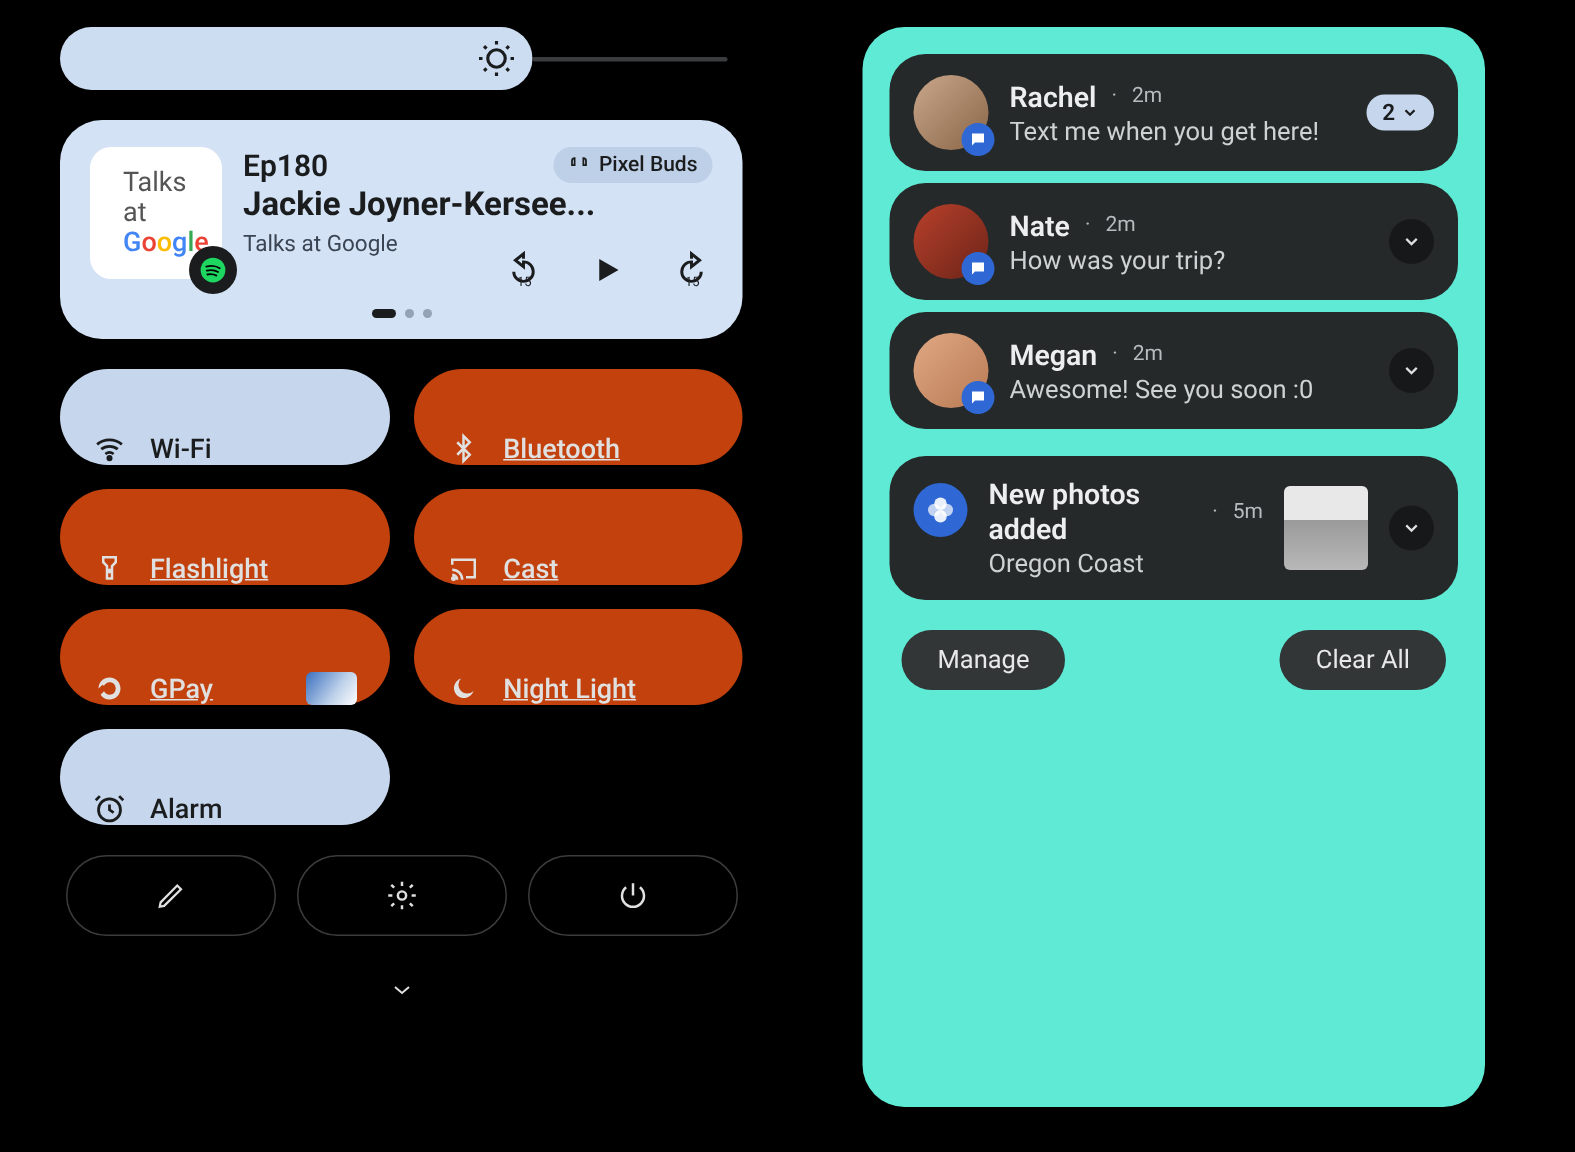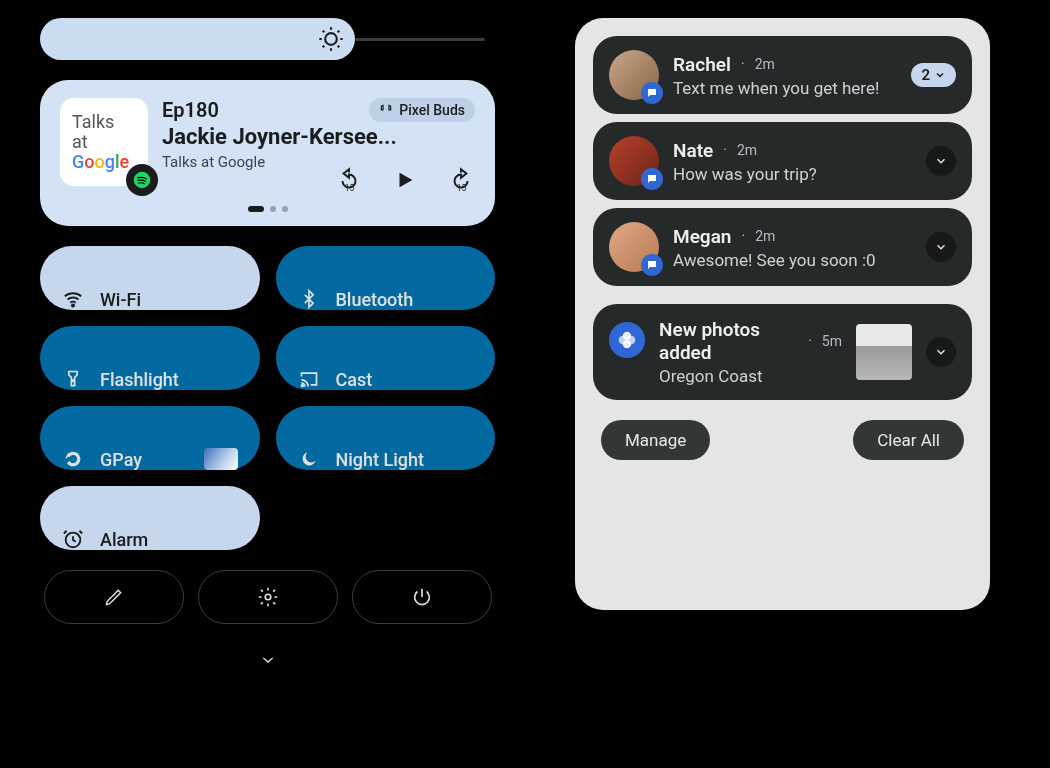--- a/index.html
+++ b/index.html
@@ -1,51 +1,51 @@
 <!DOCTYPE html>
 <html><head>
 <meta charset="utf-8">
 <style>
   * { box-sizing: border-box; margin: 0; padding: 0; font-family: -apple-system, BlinkMacSystemFont, "Segoe UI", Roboto, sans-serif; }
   body { background: #000; width: 1050px; height: 768px; overflow: hidden; color: #e0e0e0; }
   .root { display: flex; gap: 30px; padding: 18px 40px; }
   .left { width: 455px; display: flex; flex-direction: column; gap: 20px; }
-  .right { width: 415px; background: #e5e5e5; border-radius: 28px; padding: 18px; margin-left:50px; display: flex; flex-direction: column; gap: 12px; height: 592px; }
+  .right { width: 415px; background: #5eead4; border-radius: 28px; padding: 18px; margin-left:50px; display: flex; flex-direction: column; gap: 12px; height: 720px; }
 
   
   .brightness-row { display: flex; align-items: center; gap: 0; }
   .bright-track { background: #ccdcf1; height: 42px; width: 315px; border-radius: 32px; display: flex; align-items: center; justify-content: flex-end; padding: 0 10px; }
   .bright-remain { height: 3px; width: 130px; background: #3a3c3d; border-radius: 2px; margin-left: 0; }
   .sun-icon { width: 28px; height: 28px; }
 
   
   .media-card { background: #d3e2f5; border-radius: 28px; padding: 18px 20px 14px 20px; color: #1a1c1d; display: flex; flex-direction: column; gap: 6px; }
   .media-top { display: flex; gap: 14px; }
-  .media-art { width: 88px; height: 88px; background: #fff; border-radius: 14px; position: relative; display: flex; flex-direction: column; align-items: flex-start; justify-content: center; padding: 8px 12px; font-size: 18px; line-height: 1.1; color: #555; }
+  .media-art { width: 88px; height: 88px; background: #fff; border-radius: 14px; position: relative; display: flex; flex-direction: column; align-items: flex-start; justify-content: center; padding: 8px 22px; font-size: 18px; line-height: 1.1; color: #555; }
   .media-art .talks { font-weight: 400; }
   .media-art .at { font-weight: 400; }
   .media-art .google { font-weight: 500; }
   .google .g1{color:#4285F4}.google .g2{color:#EA4335}.google .g3{color:#FBBC05}.google .g4{color:#4285F4}.google .g5{color:#34A853}.google .g6{color:#EA4335}
   .spotify-badge { position: absolute; right: -10px; bottom: -10px; width: 32px; height: 32px; border-radius: 50%; background: #1a1c1d; display: flex; align-items: center; justify-content: center; }
   .media-info { flex: 1; display: flex; flex-direction: column; gap: 2px; }
   .media-row1 { display: flex; justify-content: space-between; align-items: flex-start; gap: 4px; }
   .ep-title { font-size: 20px; font-weight: 600; }
   .device-chip { background: #bed0e7; border-radius: 14px; padding: 4px 10px; font-size: 14px; font-weight: 500; display: flex; align-items: center; gap: 6px; white-space: nowrap; }
   .track-title { font-size: 22px; font-weight: 700; }
   .source { font-size: 15px; color: #3a4452; margin-top: 2px; }
   .media-ctrls { display: flex; align-items: center; gap: 28px; justify-content: flex-end; margin-top: -26px; }
   .media-ctrls .ctrl { width: 28px; height: 28px; display:flex; align-items:center; justify-content:center; }
   .dots { display: flex; gap: 6px; justify-content: center; margin-top: 6px; }
   .dots span { width: 6px; height: 6px; border-radius: 50%; background: #93a2b5; }
   .dots span.active { background: #1a1c1d; width: 16px; border-radius: 3px; }
 
   
   .tiles { display: grid; grid-template-columns: 1fr 1fr; gap: 16px 16px; }
   .tile { height: 64px; border-radius: 32px; display: flex; align-items: flex-end; padding: 0 22px; gap: 16px; font-size: 18px; font-weight: 500; }
-  .tile.dark { background: #0369a1; color: #e0e0e0; }
+  .tile.dark { background: #c2410c; color: #e0e0e0; text-decoration: underline; }
   .tile.light { background: #c6d7ed; color: #1a1c1d; }
   .tile .ticon { width: 22px; height: 22px; display:flex; align-items:center; justify-content:center; }
   .tile .extra { margin-left: auto; width: 34px; height: 22px; border-radius: 4px; background: linear-gradient(125deg,#3a6fbf 0%, #bfd2ea 60%, #fff 100%); }
 
   
   .bottom { display: flex; gap: 14px; justify-content: center; }
   .b-btn { width: 140px; height: 54px; border-radius: 30px; border: 1.5px solid #3a3c3d; display: flex; align-items: center; justify-content: center; }
   .expand-chev { display:flex; justify-content:center; margin-top: 8px; }
 
   

